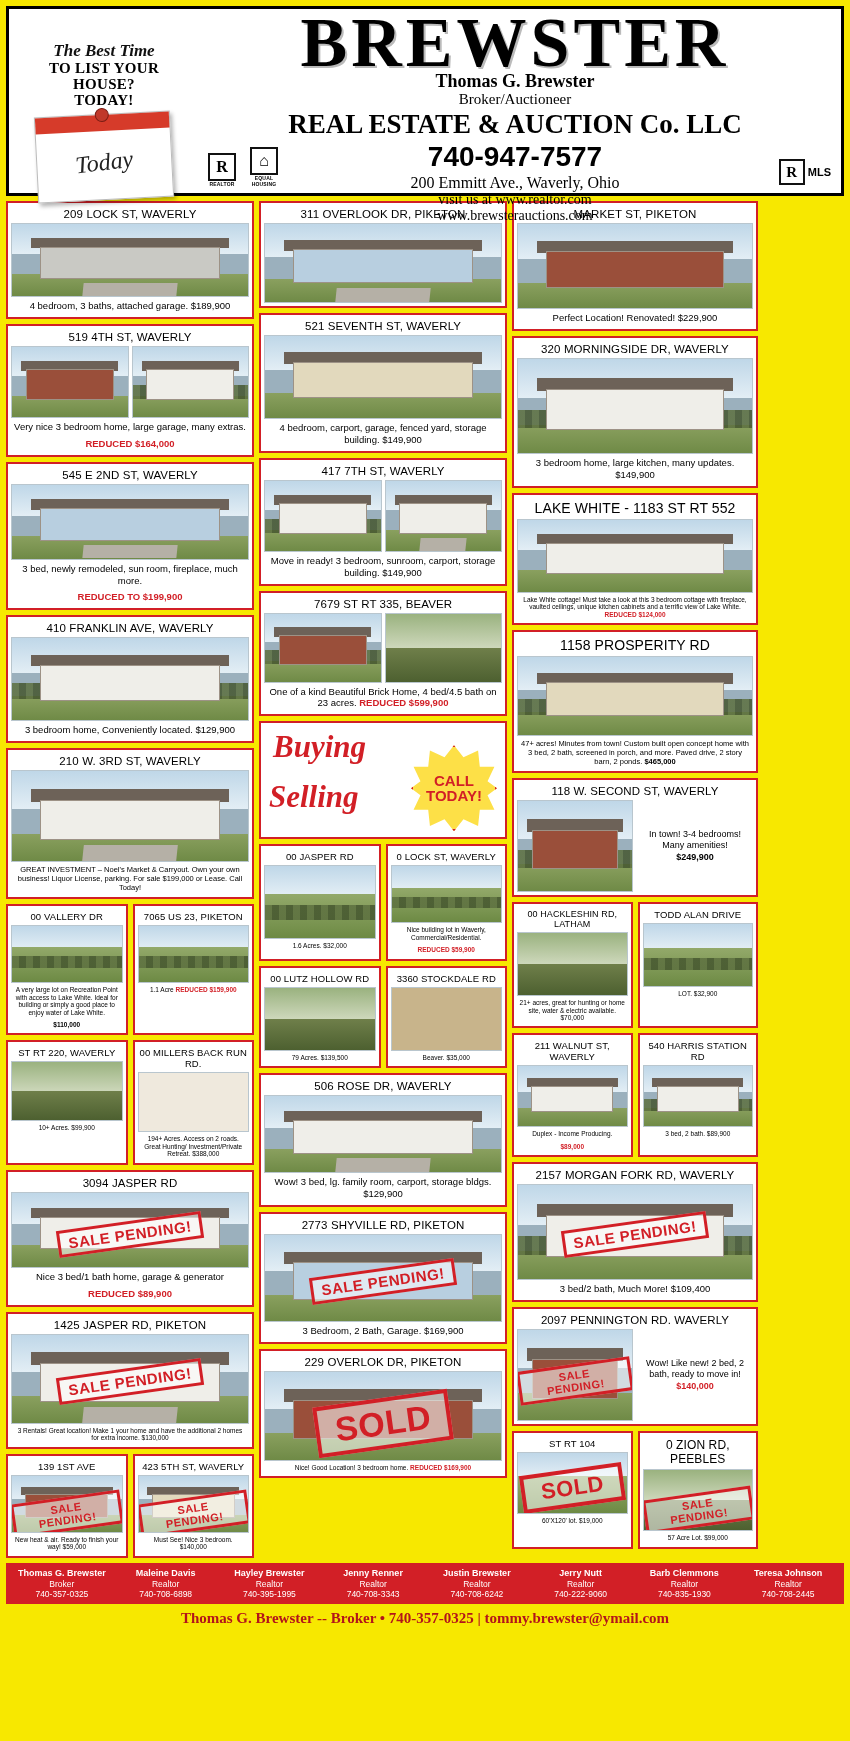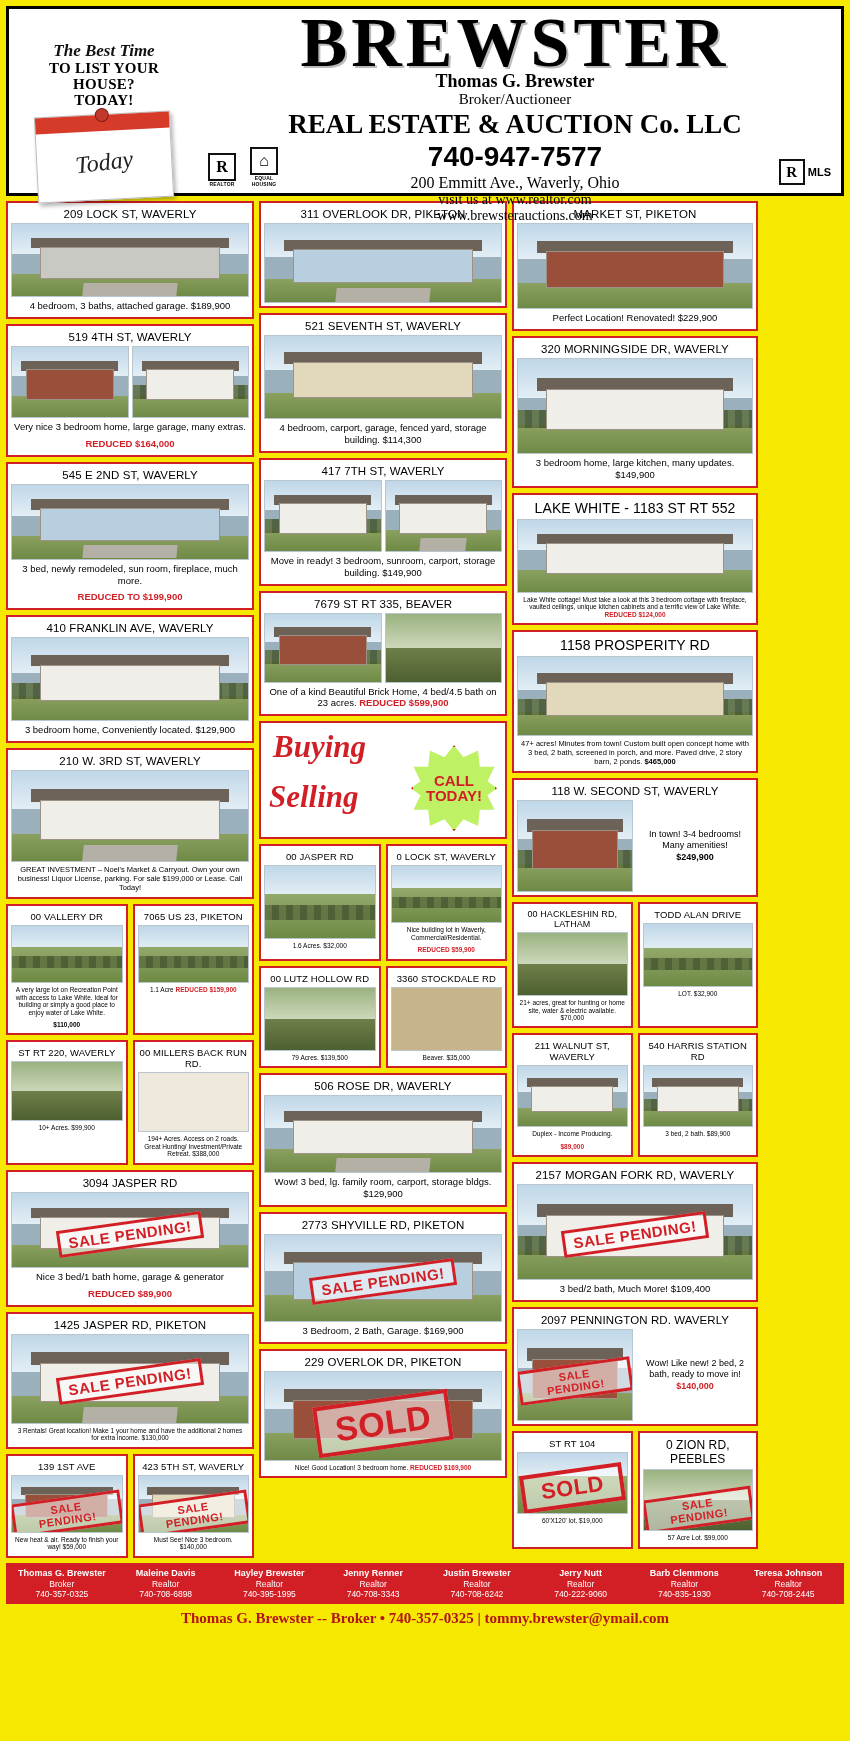--- a/index.html
+++ b/index.html
@@ -154,21 +154,21 @@
   
   .buysell { position:relative; height:118px; }
   .bs-word {
     font-family:"Liberation Serif", serif; font-style:italic; font-weight:bold;
     color:#d21f26; font-size:31px;text-align:right;
   }
   .bs-buying { position:absolute; left:12px; top:6px; }
   .bs-selling { position:absolute; left:8px; top:56px; }
   .burst {
     position:absolute; right:8px; top:22px; width:86px; height:86px;
-    background:#bef264; color:#d21f26; font-weight:bold; font-size:15px;
+    background:#fde047; color:#d21f26; font-weight:bold; font-size:15px;
     display:flex; align-items:center; justify-content:center; text-align:center;
     line-height:1.05; border:2px solid #d21f26;
     clip-path: polygon(50% 0%, 61% 14%, 78% 6%, 80% 25%, 97% 25%, 89% 42%, 100% 50%, 89% 58%, 97% 75%, 80% 75%, 78% 94%, 61% 86%, 50% 100%, 39% 86%, 22% 94%, 20% 75%, 3% 75%, 11% 58%, 0% 50%, 11% 42%, 3% 25%, 20% 25%, 22% 6%, 39% 14%);
   }
 
   .twocol-inner { display:flex; gap:4px; }
   .twocol-inner .half { flex:1; }
 
   .txtblock { font-size:9px; line-height:1.3; text-align:center; }
 
@@ -412,21 +412,21 @@
       </div>
 
       <div class="card">
         <div class="card-title">521 SEVENTH ST, WAVERLY</div>
         <div class="photo tan" style="height:84px">
           <div class="sky"></div>
             <div class="ground"></div>
             <div class="roof"></div>
             <div class="house"></div>
         </div>
-        <div class="caption">4 bedroom, carport, garage, fenced yard, storage building. $114,300</div>
+        <div class="caption">4 bedroom, carport, garage, fenced yard, storage building. $149,900</div>
       </div>
 
       <div class="card">
         <div class="card-title">417 7TH ST, WAVERLY</div>
         <div class="pair">
           <div class="photo white" style="height:72px">
             <div class="sky"></div>
               <div class="ground"></div>
               <div class="trees"></div>
               <div class="roof"></div>

